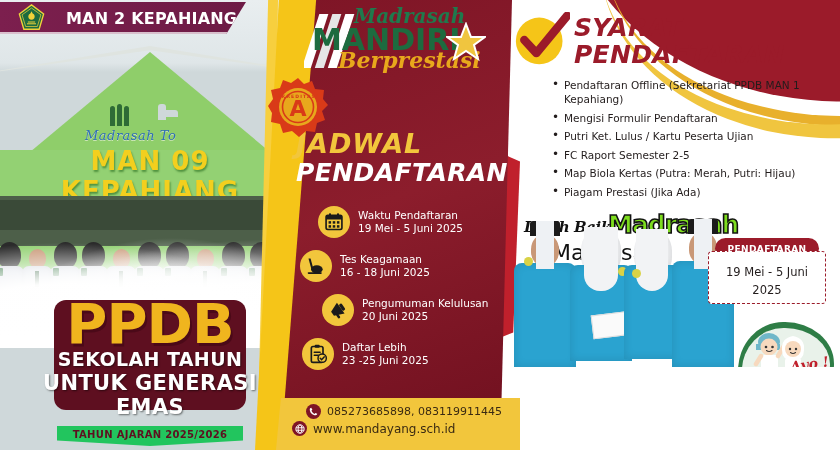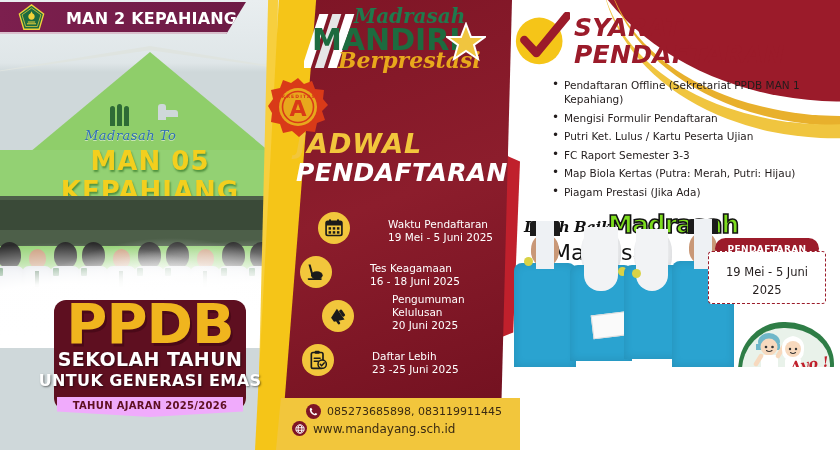--- a/index.html
+++ b/index.html
@@ -61,23 +61,23 @@
     font-size:16px; color:#ffffff; letter-spacing:.2px; }
 
   
   .ppdb-wrap { position:absolute; left:12px; top:296px; width:276px; text-align:center; z-index:15; }
   .ppdb-plate { position:absolute; left:42px; top:4px; width:192px; height:110px; background:#5e0f20;
     border-radius:12px; }
   .ppdb-title { position:relative; font-family:"DejaVu Sans", sans-serif; font-weight:bold; font-size:56px;
     line-height:56px; color:#f0b51e; letter-spacing:-1px; text-shadow:2px 3px 0 rgba(60,6,18,.55); }
   .ppdb-sub1 { position:relative; font-family:"DejaVu Sans", sans-serif; font-weight:bold; font-size:19px;
     color:#ffffff; letter-spacing:.4px; margin-top:-4px; text-shadow:1px 1px 2px rgba(0,0,0,.5); }
-  .ppdb-sub2 { position:relative; font-family:"DejaVu Sans", sans-serif; font-weight:bold; font-size:16px;
+  .ppdb-sub2 { position:relative; font-family:"DejaVu Sans", sans-serif; font-weight:bold; font-size:21px;
     color:#ffffff; letter-spacing:.4px; margin-top:1px; text-shadow:1px 1px 2px rgba(0,0,0,.5); }
-  .ppdb-ribbon { position:relative; margin:7px auto 0; width:186px; height:20px; background:#f0abfc;
+  .ppdb-ribbon { position:relative; margin:7px auto 0; width:186px; height:20px; background:#22c55e;
     clip-path: polygon(0 0, 100% 0, 100% 72%, 50% 100%, 0 72%);
     display:flex; align-items:center; justify-content:center; }
   .ppdb-ribbon span { font-family:"DejaVu Sans", sans-serif; font-weight:bold; font-size:10px;
     color:#5e0f20; letter-spacing:.3px; margin-top:-3px; }
 
   
   .stripe-yellow { position:absolute; left:255px; top:0; width:70px; height:450px; background:#f5c518; z-index:8;
     clip-path: polygon(34% 0, 100% 0, 78% 100%, 0 100%); }
   .stripe-yellow2 { position:absolute; left:252px; top:0; width:26px; height:450px; background:#f7cf3e; z-index:7;
     clip-path: polygon(62% 0, 100% 0, 74% 100%, 20% 100%); }
@@ -104,21 +104,21 @@
 
   
   .jadwal { position:absolute; left:296px; top:128px; width:210px; text-align:left; z-index:12; }
   .jadwal .j1 { font-family:"DejaVu Sans", sans-serif; font-weight:bold; font-style:italic; font-size:27px;
     color:#f2c63c; letter-spacing:1px; }
   .jadwal .j2 { font-family:"DejaVu Sans", sans-serif; font-weight:bold; font-style:italic; font-size:25px;
     color:#ffffff; letter-spacing:.4px; margin-top:-1px; }
 
   
   .sched { position:absolute; left:300px; top:200px; width:212px; z-index:12; }
-  .sched-item { position:relative; display:flex; align-items:flex-end; height:44px;gap:30px; }
+  .sched-item { position:relative; display:flex; align-items:center; height:44px; }
   .sched-item .ico { width:32px; height:32px; border-radius:50%; background:#f2c63c;
     display:flex; align-items:center; justify-content:center; flex:0 0 32px; }
   .sched-item .txt { margin-left:8px; }
   .sched-item .t1 { font-family:"DejaVu Sans", sans-serif; font-size:10.5px; color:#ffffff; line-height:13px; }
   .sched-item .t2 { font-family:"DejaVu Sans", sans-serif; font-size:10.5px; color:#ffffff; line-height:13px; }
   .si-0 { margin-left:18px; }
   .si-1 { margin-left:0px; }
   .si-2 { margin-left:22px; }
   .si-3 { margin-left:2px; }
 
@@ -217,21 +217,21 @@
 
     <div class="roof-vents">
       <div class="vent" style="left:0;top:2px;width:5px;height:20px;"></div>
       <div class="vent" style="left:7px;top:0;width:5px;height:22px;"></div>
       <div class="vent" style="left:14px;top:2px;width:5px;height:20px;"></div>
       <div class="vent" style="left:48px;top:6px;width:20px;height:7px;background:#cfd8da;"></div>
       <div class="vent" style="left:48px;top:0px;width:8px;height:16px;background:#cfd8da;"></div>
     </div>
 
     <div class="welcome">Madrasah To</div>
-    <div class="schoolname">MAN 05 KEPAHIANG</div>
+    <div class="schoolname">MAN 09 KEPAHIANG</div>
 
     <div class="building-dark"></div>
     <div class="building-dark2"></div>
 
     <div class="students-band">
       <div class="stud" style="left:-6px;">
           <div class="veil"></div>
           <div class="body"></div>
           <div class="badge-s"></div>
         </div>
@@ -453,21 +453,21 @@
 
     <div class="syarat-h">
       <div>SYARAT</div>
       <div>PENDAFTARAN</div>
     </div>
 
     <ul class="req-list">
       <li>Pendaftaran Offline (Sekretariat PPDB MAN 1 Kepahiang)</li>
       <li>Mengisi Formulir Pendaftaran</li>
       <li>Putri Ket. Lulus / Kartu Peserta Ujian</li>
-      <li>FC Raport Semester 3-3</li>
+      <li>FC Raport Semester 2-5</li>
       <li>Map Biola Kertas (Putra: Merah, Putri: Hijau)</li>
       <li>Piagam Prestasi (Jika Ada)</li>
     </ul>
 
     <div class="lebih">
       <div class="lb1">Lebih Baik</div>
       <div class="lb2">Madrasah</div>
       <div class="lb3">Madrasah</div>
       <div class="lb4">Lebih Baik</div>
     </div>

